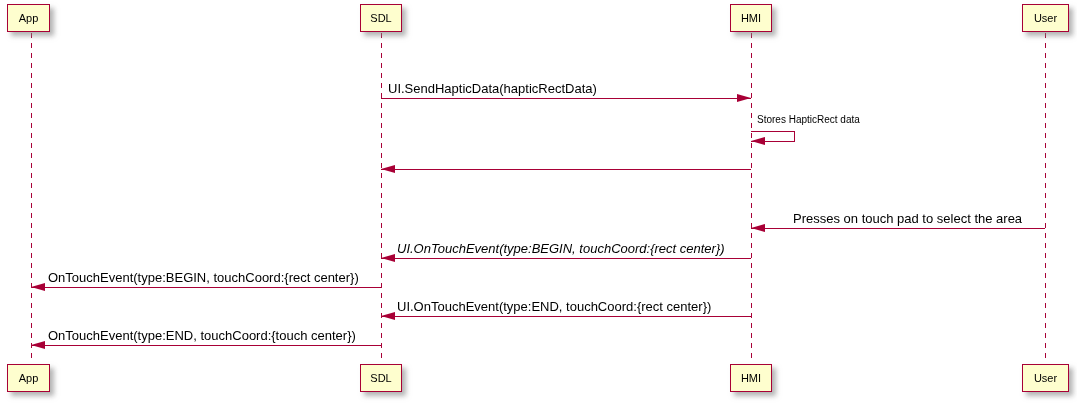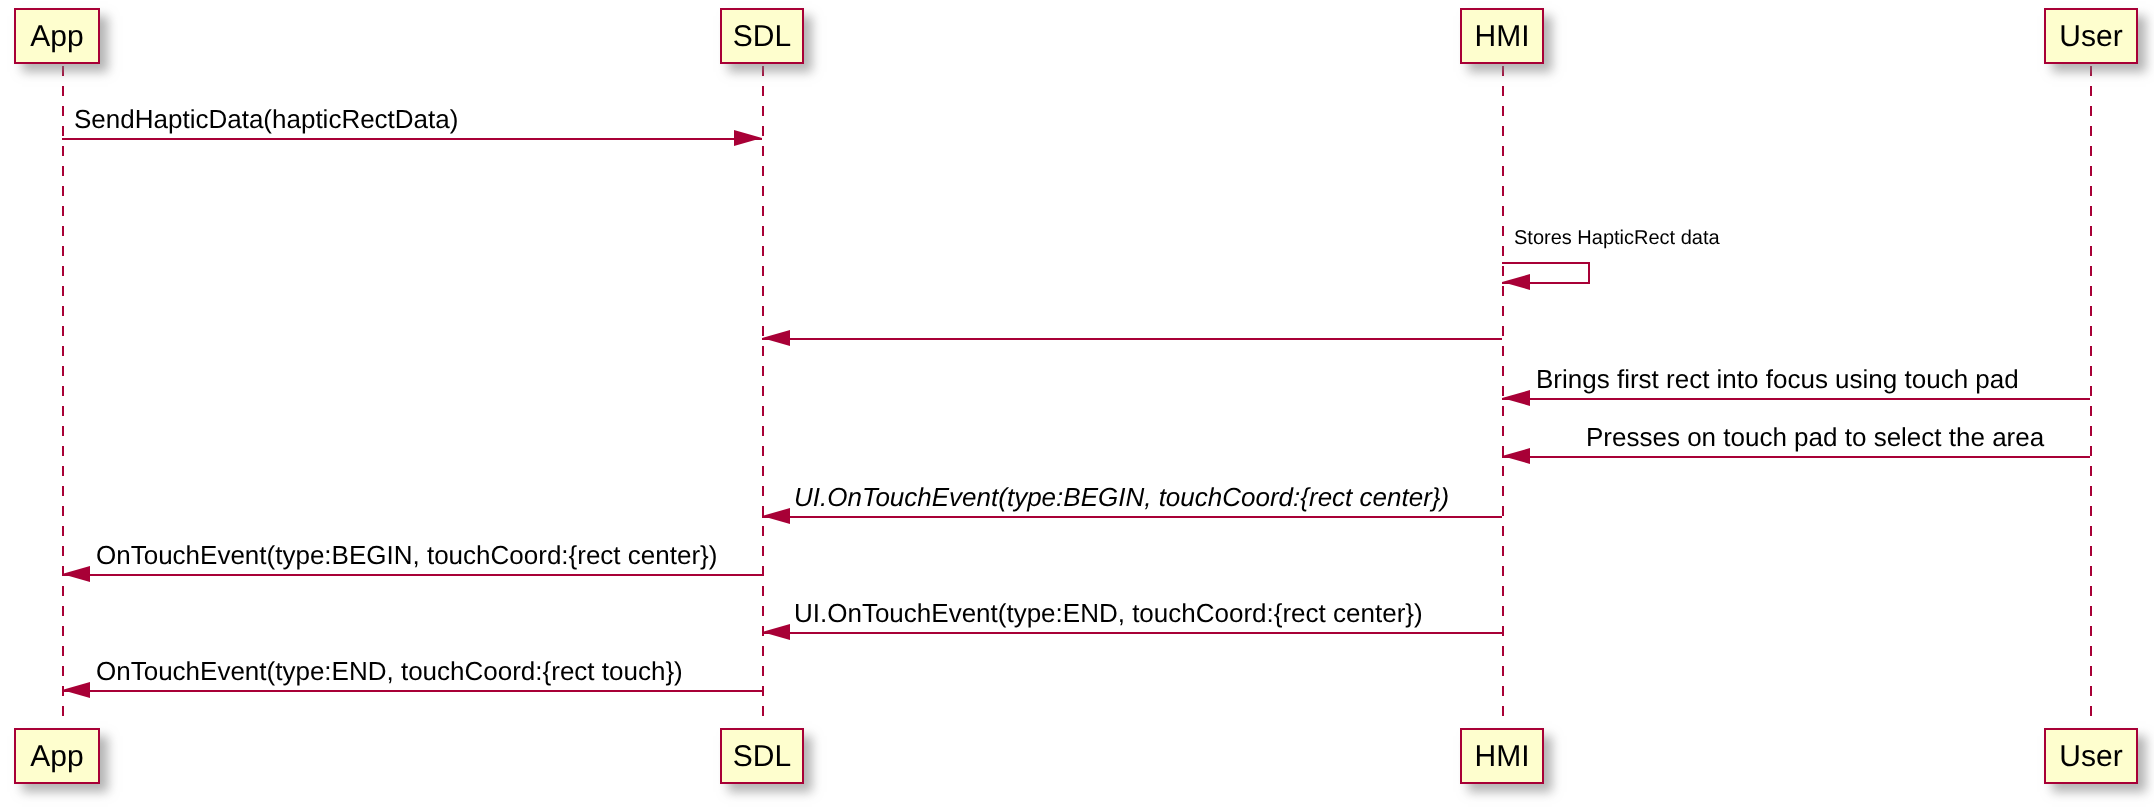--- a/index.html
+++ b/index.html
@@ -19,21 +19,21 @@
     overflow:hidden;
   }
   
   .pbox{
     position:absolute;
     height:28px;
     background:var(--fill);
     border:1.6px solid var(--border);
     box-shadow:4px 4px 5px rgba(130,130,130,0.6);
     display:flex;align-items:center;justify-content:center;
-    font-size:15px;
+    font-size:11px;
     color:var(--text);
     box-sizing:border-box;
   }
   
   .lifeline{
     position:absolute;
     width:1px;top:33px;height:329px;
     background:repeating-linear-gradient(to bottom,var(--border) 0 5px,transparent 5px 10px);
   }
   
@@ -87,43 +87,38 @@
   <div class="pbox" style="left:7px;top:4px;width:43px;">App</div>
   <div class="pbox" style="left:360px;top:4px;width:42px;">SDL</div>
   <div class="pbox" style="left:730px;top:4px;width:42px;">HMI</div>
   <div class="pbox" style="left:1022px;top:4px;width:47px;">User</div>
 
   <div class="pbox" style="left:7px;top:364px;width:43px;">App</div>
   <div class="pbox" style="left:360px;top:364px;width:42px;">SDL</div>
   <div class="pbox" style="left:730px;top:364px;width:42px;">HMI</div>
   <div class="pbox" style="left:1022px;top:364px;width:47px;">User</div>
 
-  <div class="msg" style="left:31px;top:50px;width:350px;">
-    <div class="label" style="left:6px;">SendHapticData(hapticRectData)</div>
+
+  <div class="msg" style="left:381px;top:79px;width:370px;">
+    <div class="label" style="left:7px;">UI.SendHapticData(hapticRectData)</div>
     <div class="line"></div>
     <div class="head right"></div>
   </div>
-
 
   <div class="selfmsg" style="left:751px;top:112px;">
     <div class="label">Stores HapticRect data</div>
     <div class="loop"></div>
     <div class="head left"></div>
   </div>
 
   <div class="msg" style="left:381px;top:150px;width:370px;">
     <div class="line"></div>
     <div class="head left"></div>
   </div>
 
-  <div class="msg" style="left:751px;top:180px;width:294px;">
-    <div class="label" style="left:17px;">Brings first rect into focus using touch pad</div>
-    <div class="line"></div>
-    <div class="head left"></div>
-  </div>
 
   <div class="msg" style="left:751px;top:209px;width:294px;">
     <div class="label" style="left:30px;margin-left:12px;">Presses on touch pad to select the area</div>
     <div class="line"></div>
     <div class="head left"></div>
   </div>
 
   <div class="msg" style="left:381px;top:239px;width:370px;font-style:italic;">
     <div class="label" style="left:16px;">UI.OnTouchEvent(type:BEGIN, touchCoord:{rect center})</div>
     <div class="line"></div>
@@ -136,18 +131,18 @@
     <div class="head left"></div>
   </div>
 
   <div class="msg" style="left:31px;top:268px;width:350px;">
     <div class="label" style="left:17px;">OnTouchEvent(type:BEGIN, touchCoord:{rect center})</div>
     <div class="line"></div>
     <div class="head left"></div>
   </div>
 
   <div class="msg" style="left:31px;top:326px;width:350px;">
-    <div class="label" style="left:17px;">OnTouchEvent(type:END, touchCoord:{rect touch})</div>
+    <div class="label" style="left:17px;">OnTouchEvent(type:END, touchCoord:{touch center})</div>
     <div class="line"></div>
     <div class="head left"></div>
   </div>
 
 </div>
 
 </body></html>

